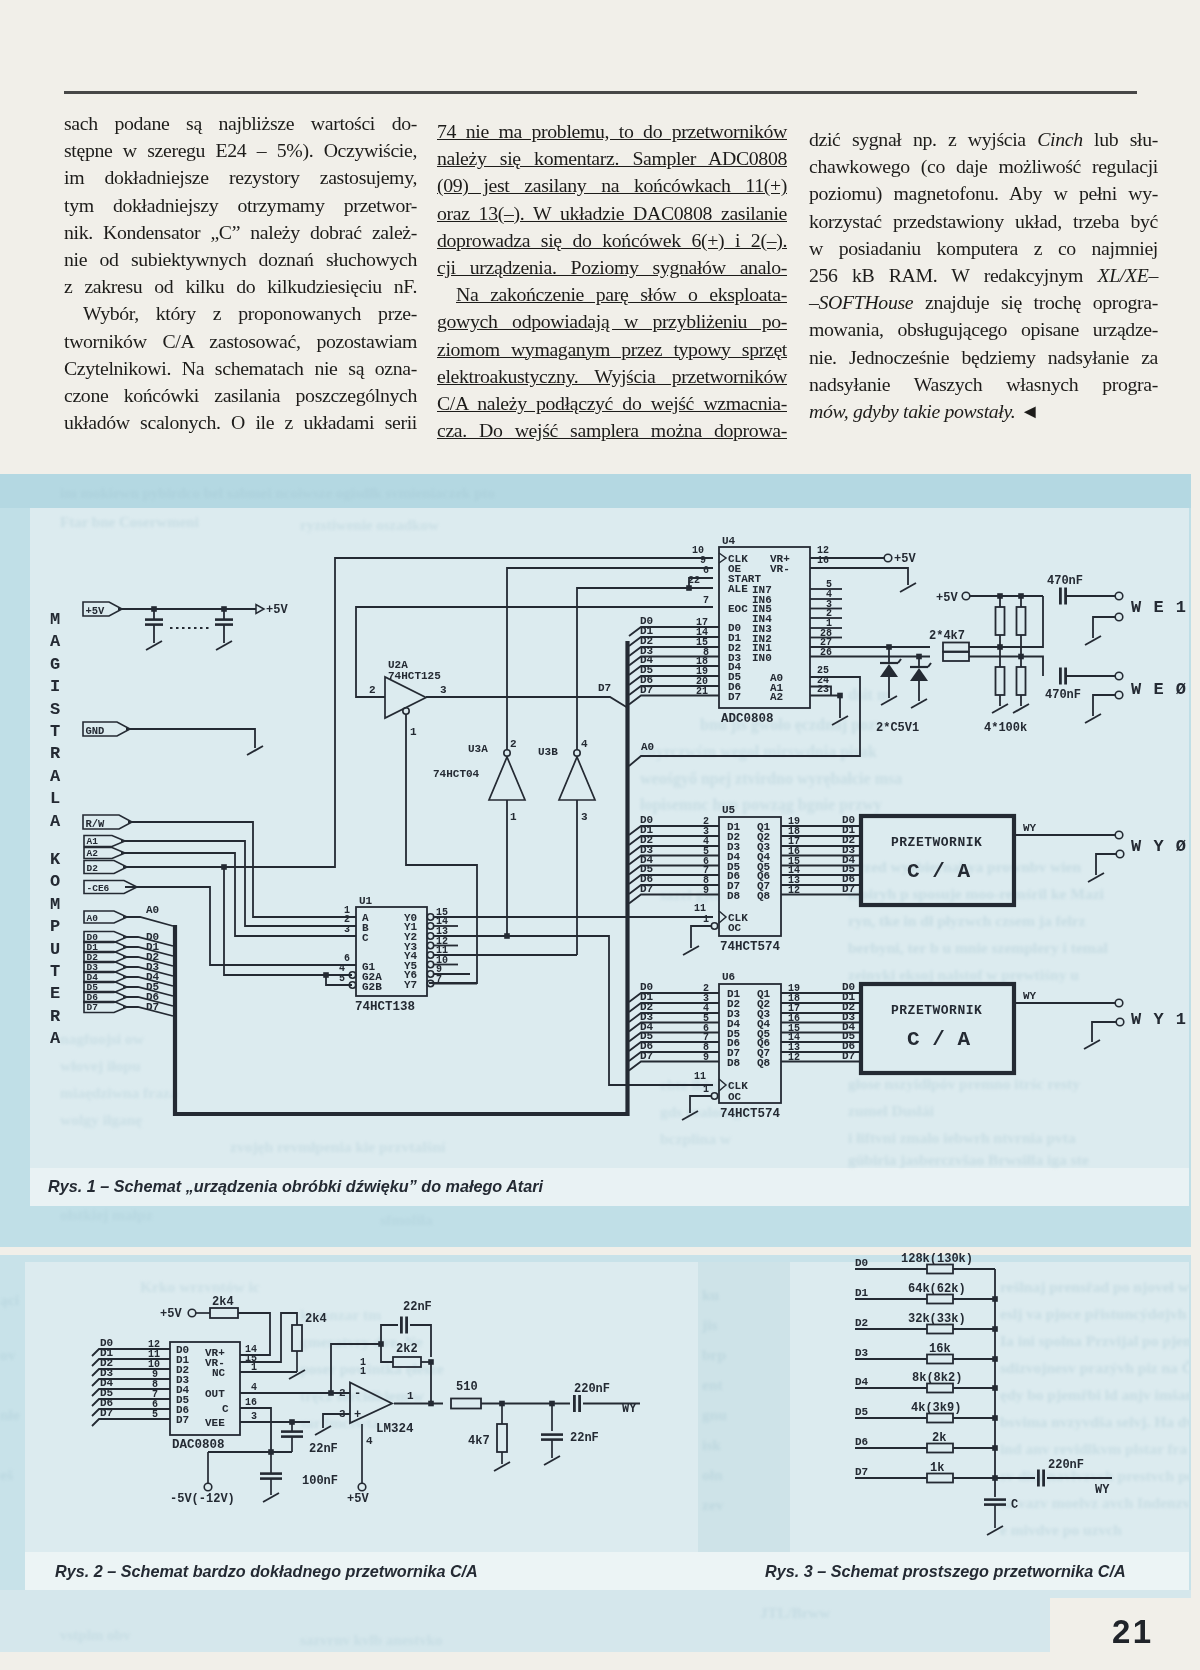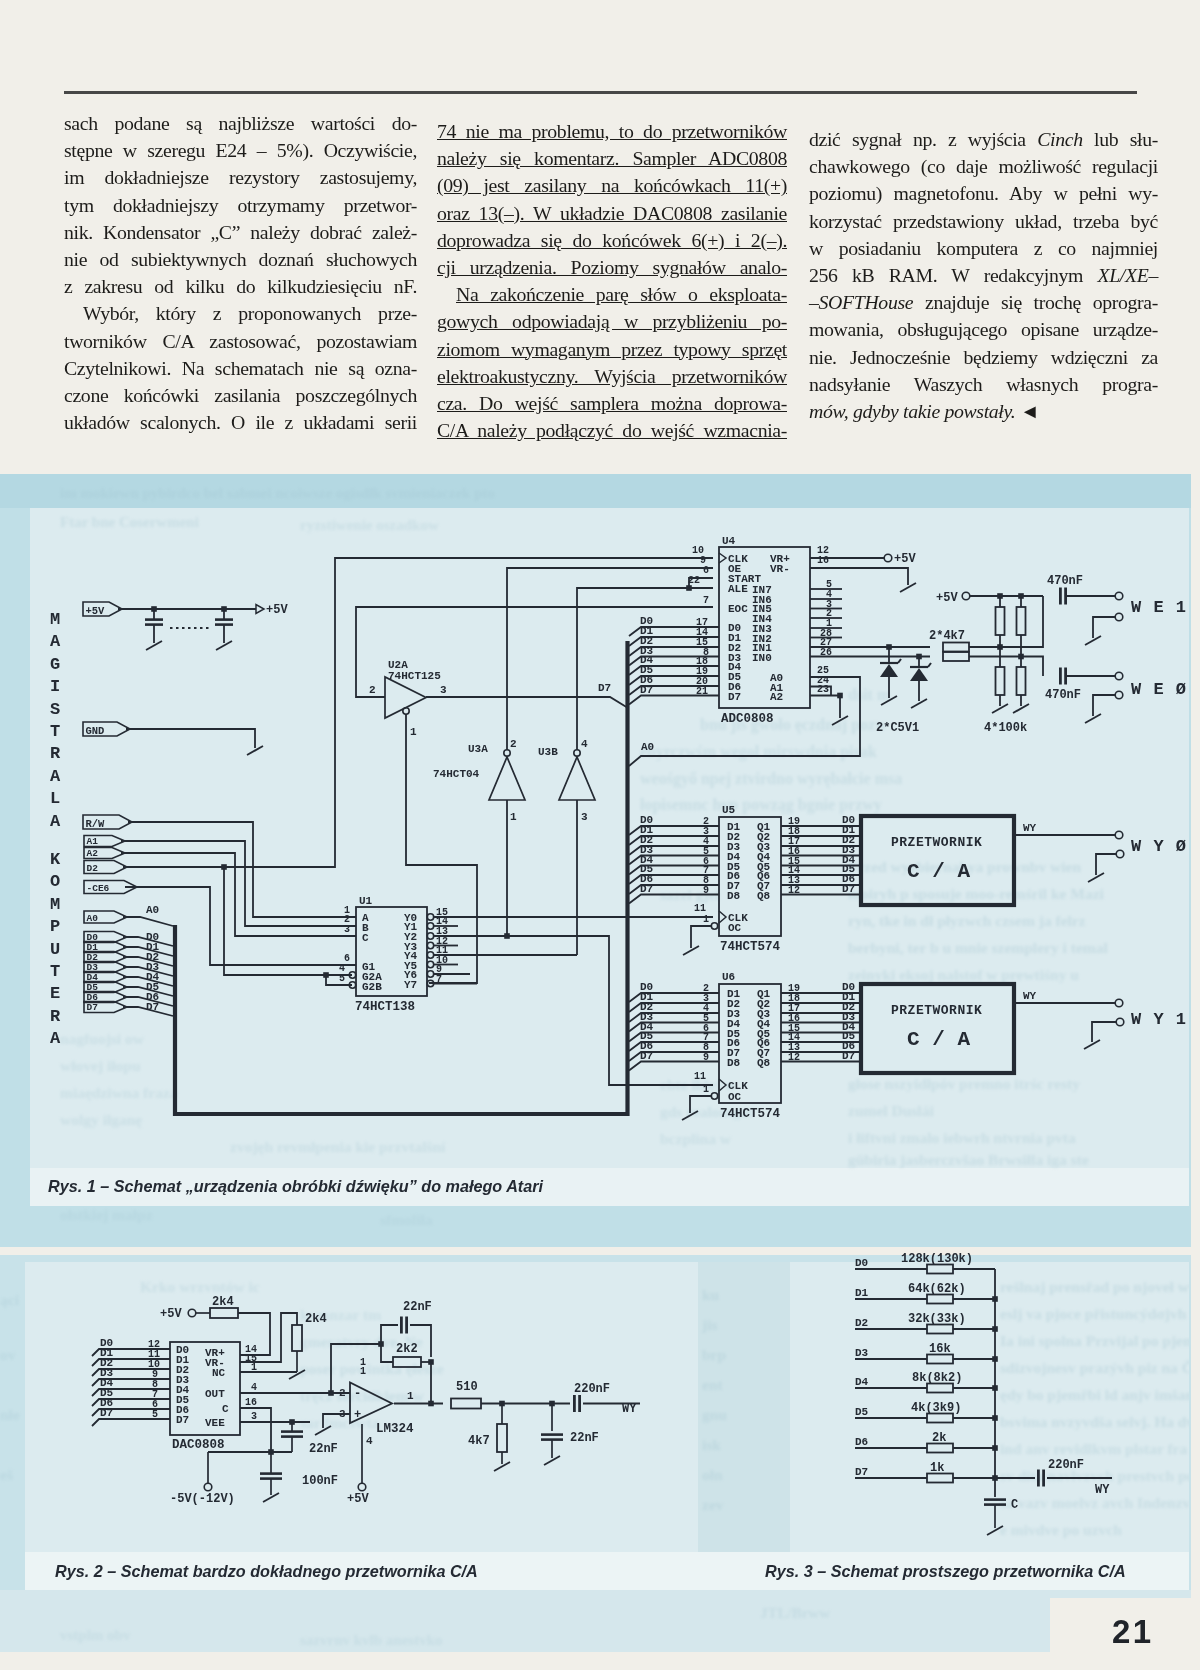--- a/index.html
+++ b/index.html
@@ -38,34 +38,34 @@
 <div class="jl">74 nie ma problemu, to do przetworników</div>
 <div class="jl">należy się komentarz. Sampler ADC0808</div>
 <div class="jl">(09) jest zasilany na końcówkach 11(+)</div>
 <div class="jl">oraz 13(–). W układzie DAC0808 zasilanie</div>
 <div class="jl">doprowadza się do końcówek 6(+) i 2(–).</div>
 <div class="jl">cji urządzenia. Poziomy sygnałów analo-</div>
 <div class="jl ind">Na zakończenie parę słów o eksploata-</div>
 <div class="jl">gowych odpowiadają w przybliżeniu po-</div>
 <div class="jl">ziomom wymaganym przez typowy sprzęt</div>
 <div class="jl">elektroakustyczny. Wyjścia przetworników</div>
+<div class="jl">C/A należy podłączyć do wejść wzmacnia-</div>
 <div class="jl">cza. Do wejść samplera można doprowa-</div>
-<div class="jl">C/A należy podłączyć do wejść wzmacnia-</div>
 </div>
 
 <div class="col" style="left:809px;top:126px;width:349px;">
 <div class="jl">dzić sygnał np. z wyjścia <i>Cinch</i> lub słu-</div>
 <div class="jl">chawkowego (co daje możliwość regulacji</div>
 <div class="jl">poziomu) magnetofonu. Aby w pełni wy-</div>
 <div class="jl">korzystać przedstawiony układ, trzeba być</div>
 <div class="jl">w posiadaniu komputera z co najmniej</div>
 <div class="jl">256 kB RAM. W redakcyjnym <i>XL/XE–</i></div>
 <div class="jl"><i>–SOFTHouse</i> znajduje się trochę oprogra-</div>
 <div class="jl">mowania, obsługującego opisane urządze-</div>
-<div class="jl">nie. Jednocześnie będziemy wdzięczni za</div>
+<div class="jl">nie. Jednocześnie będziemy nadsyłanie za</div>
 <div class="jl">nadsyłanie Waszych własnych progra-</div>
 <div class="ll">mów, gdyby takie powstały. ◄</div>
 </div>
 
 <svg width="1200" height="1670" viewBox="0 0 1200 1670" style="position:absolute;left:0;top:0;">
 <defs>
         <filter id="gb" x="-20%" y="-20%" width="140%" height="140%">
 <feGaussianBlur stdDeviation="1.7"></feGaussianBlur>
         </filter>
 <clipPath id="cp1">

